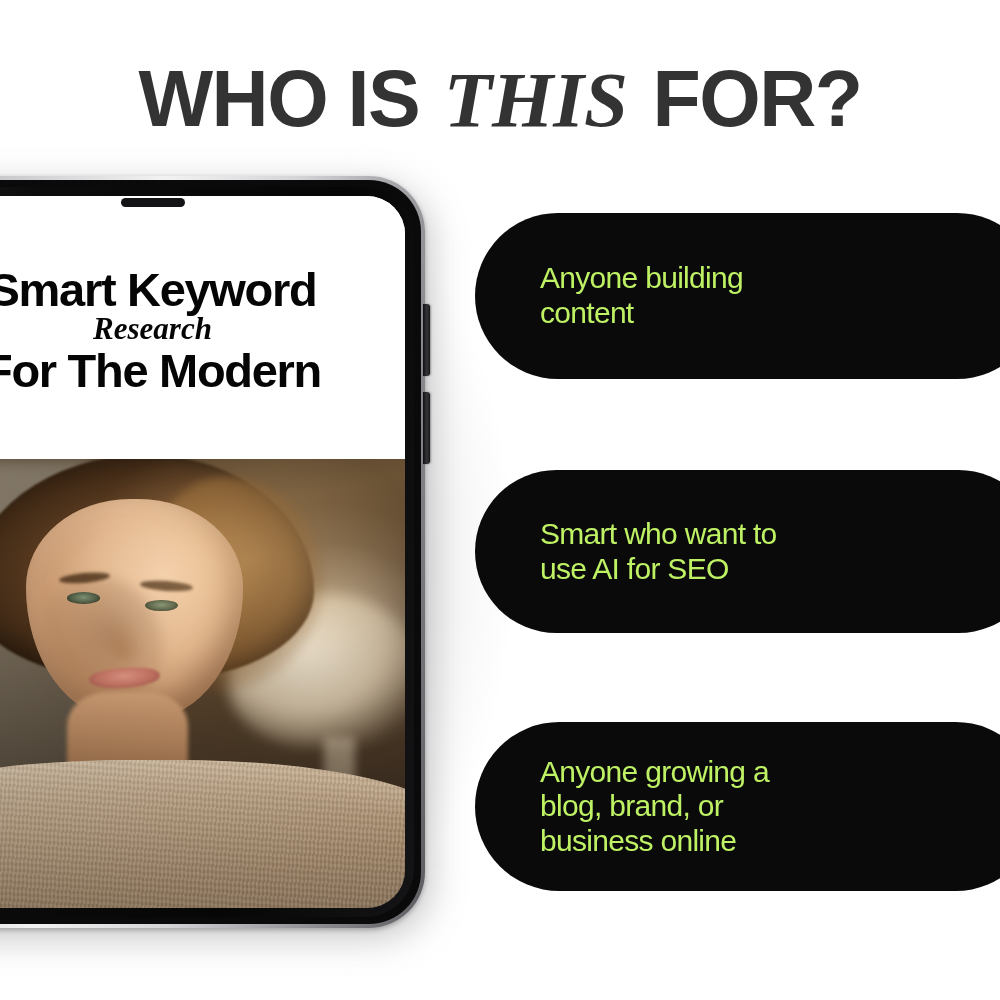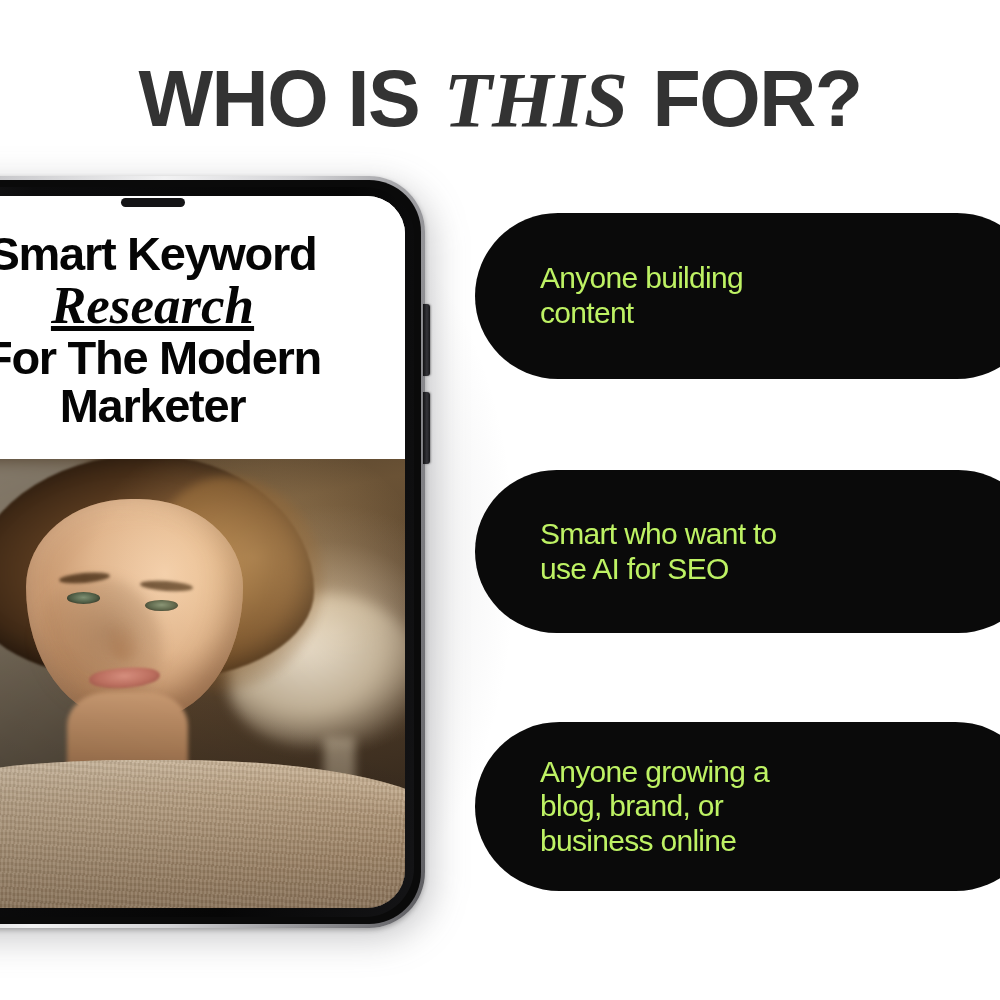--- a/index.html
+++ b/index.html
@@ -141,24 +141,23 @@
     font-weight:bold;
     line-height:1.04;
     letter-spacing:-1.3px;
     white-space:nowrap;
     text-align:center;
   }
   .screen-line.serif {
     font-family:"Liberation Serif", serif;
     font-style:italic;
     font-weight:bold;
-    font-size:53px;
+    font-size:31px;
     letter-spacing:0px;
     margin:-1px 0 1px 0;
-    text-decoration:underline;
   }
 
   
   .screen-photo {
     position:absolute;
     left:0; right:0; top:263px; bottom:0;
     overflow:hidden;
     background:#2a2018;
   }
   .ph-bg {
@@ -343,21 +342,20 @@
     <div class="side-btn b1"></div>
     <div class="side-btn b2"></div>
 
     <div class="screen">
       <div class="speaker"></div>
 
       <div class="screen-card">
         <div class="screen-line">Smart Keyword</div>
         <div class="screen-line serif">Research</div>
         <div class="screen-line">For The Modern</div>
-        <div class="screen-line">Marketer</div>
       </div>
 
       <div class="screen-photo">
         <div class="ph-bg"></div>
         <div class="ph-wall"></div>
         <div class="ph-lamp"></div>
         <div class="ph-lampstem"></div>
         <div class="ph-hair"></div>
         <div class="ph-hair2"></div>
         <div class="ph-face"></div>

